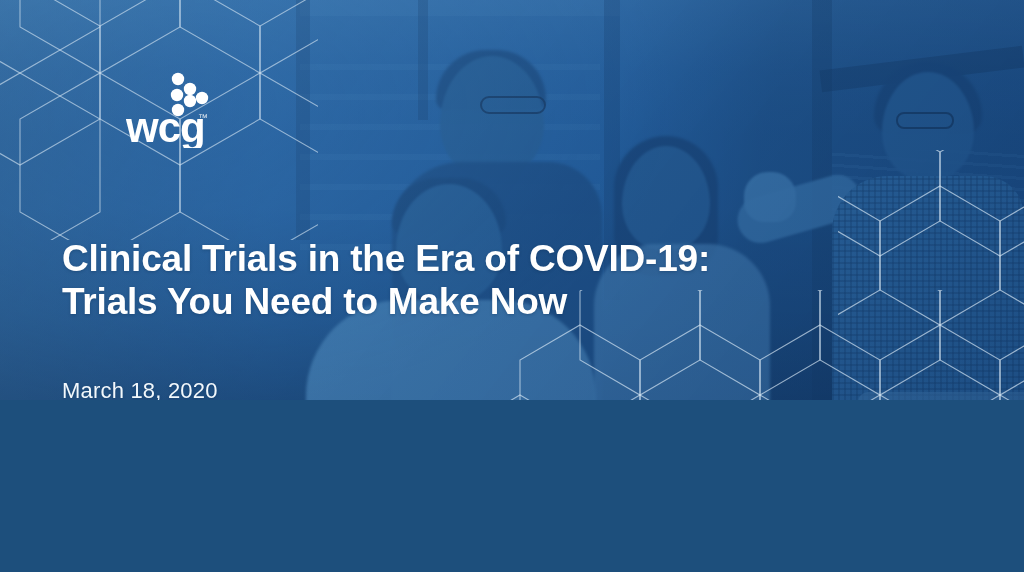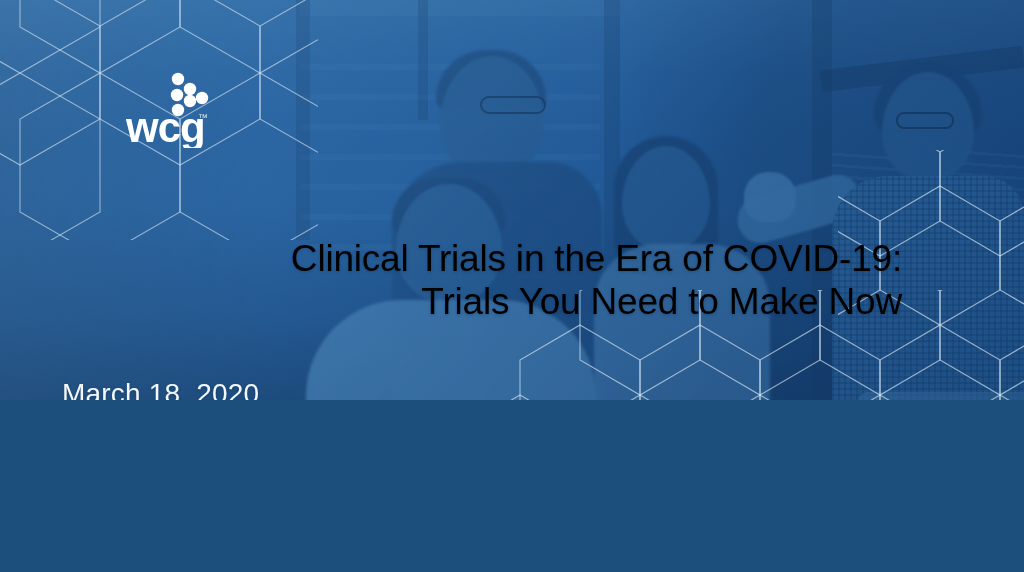--- a/index.html
+++ b/index.html
@@ -124,30 +124,29 @@
   .hexes { position:absolute; inset:0; }
   .hexes svg { display:block; width:1024px; height:572px; }
 
   
   .logo { position:absolute; left:126px; top:72px; width:120px; height:76px; }
   .logo svg { display:block; }
 
   
   .title {
     position:absolute; left:62px; top:238px; width:840px;
-    color:#000000; font-size:37px; font-weight:normal; line-height:1.16;
+    color:#ffffff; font-size:37px; font-weight:bold; line-height:1.16;
     letter-spacing:-.2px;
     text-shadow:0 1px 3px rgba(12,44,80,.34);
-    text-align:right;
   }
   .title .ln { display:block; white-space:pre; }
 
   .date {
     position:absolute; left:62px; top:378px;
-    color:#f3f8fc; font-size:28px; font-weight:normal; letter-spacing:.2px;
+    color:#f3f8fc; font-size:22px; font-weight:normal; letter-spacing:.2px;
     text-shadow:0 1px 3px rgba(12,44,80,.34);
   }
 </style>
 </head>
 <body>
 
 <div class="slide">
 
   <div class="photo">
     <div class="photo-base"></div>

